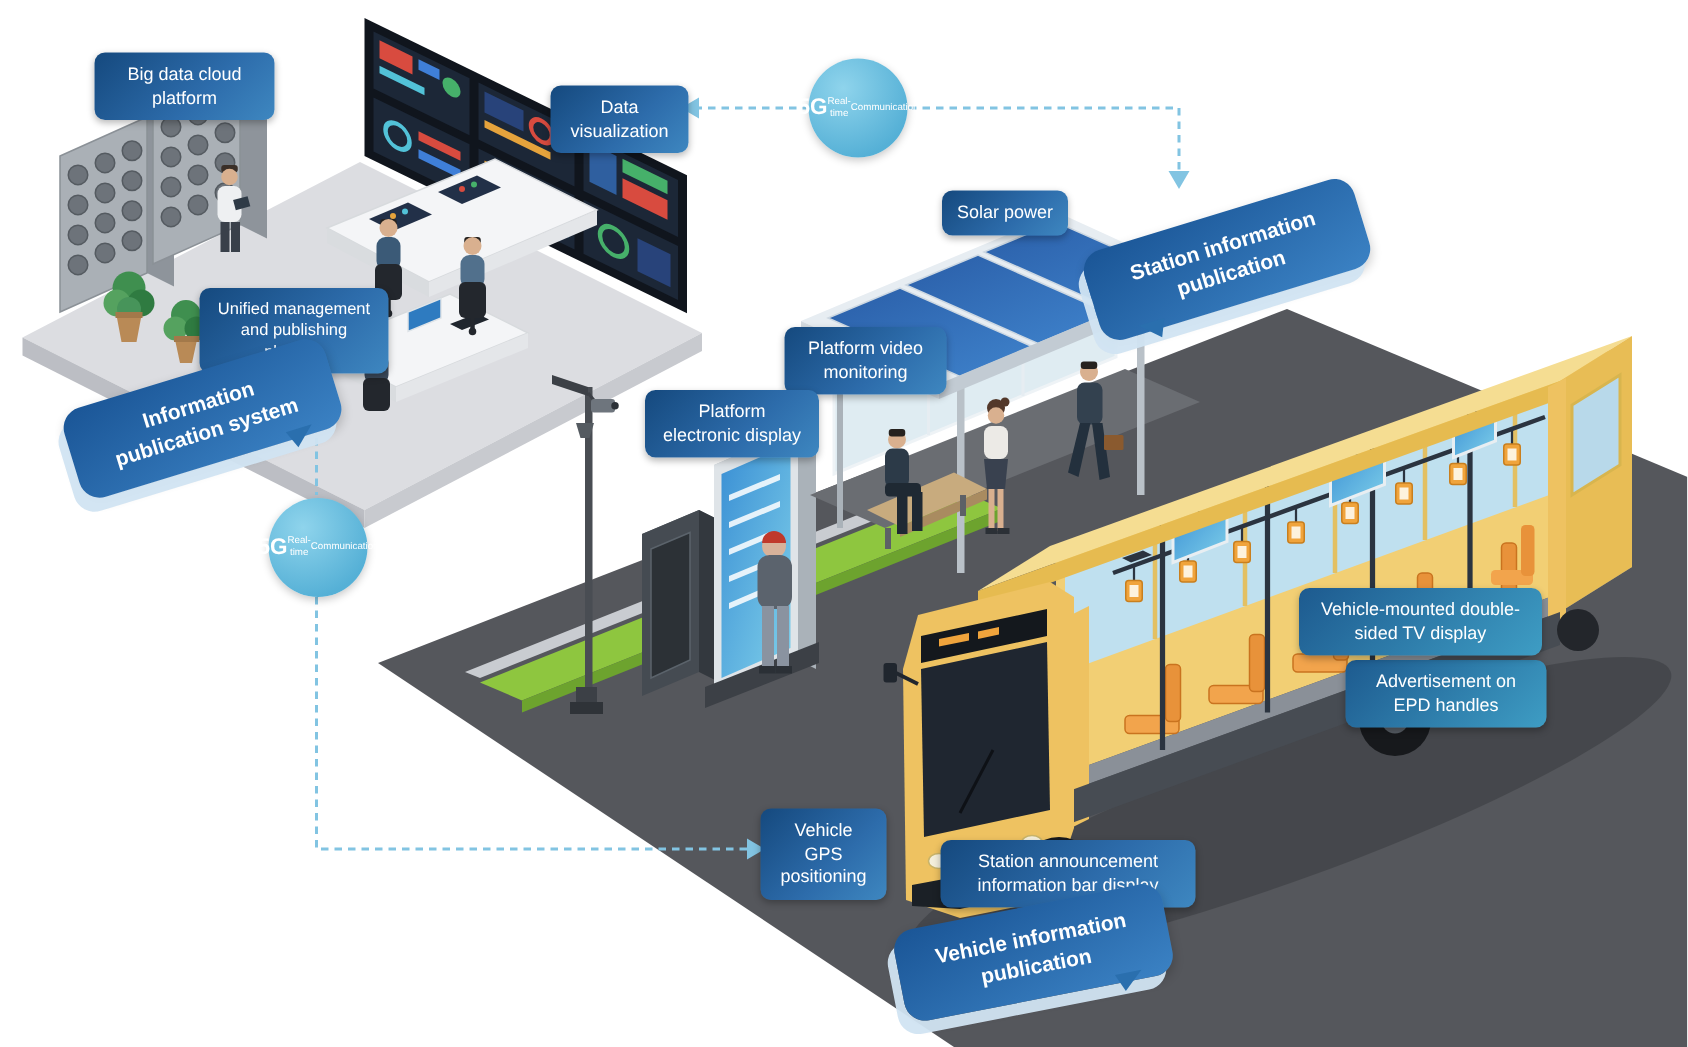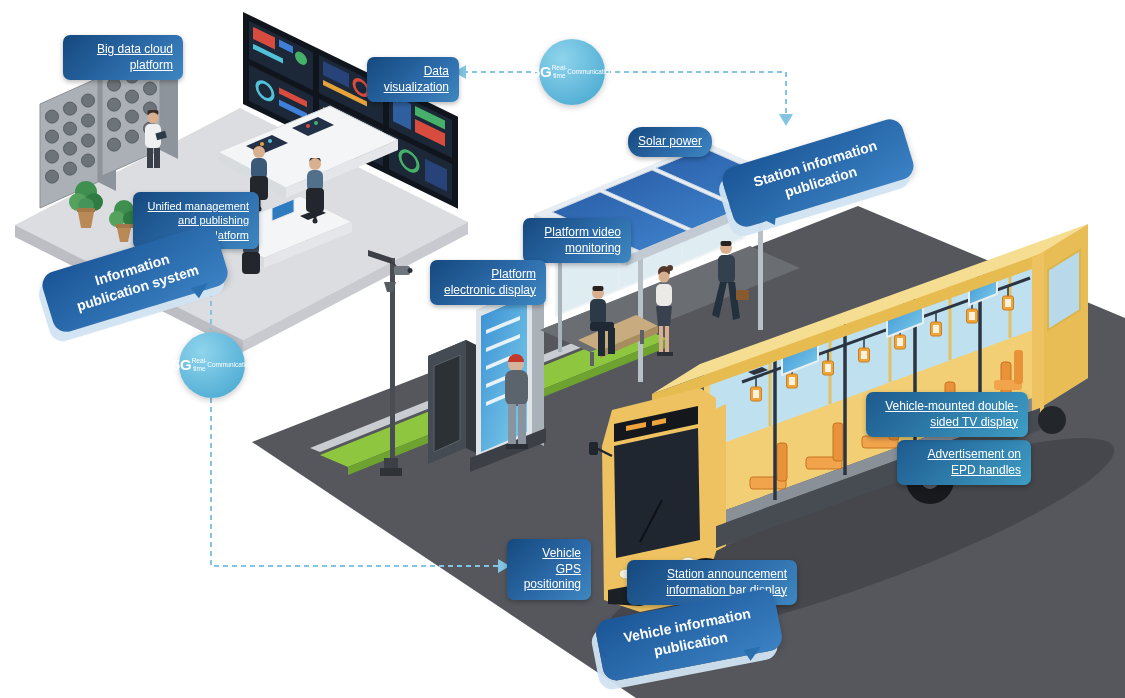--- a/index.html
+++ b/index.html
@@ -5,26 +5,25 @@
   html,body{margin:0;padding:0;}
   body{font-family:"Liberation Sans",sans-serif;background:#fff;}
   .stage{position:relative;width:1125px;height:698px;background:#ffffff;overflow:hidden;}
   .scene-svg{position:absolute;left:0;top:0;}
 
   
   .label{
     position:absolute;
     background:linear-gradient(135deg,#15497e 0%,#2d6cab 60%,#3e87c0 100%);
     color:#fff;font-size:12px;line-height:1.3;
-    padding:7px 10px;border-radius:7px;text-align:right;
+    padding:7px 10px;border-radius:7px;text-align:center;
     box-shadow:0 2px 5px rgba(0,0,0,.28);
-    text-decoration:underline;
   }
   .label--teal{background:linear-gradient(135deg,#1d5a8f 0%,#3e9dc4 100%);}
-  .label--nowrap{white-space:nowrap;border-radius:14px;}
+  .label--nowrap{white-space:nowrap;}
   .label--small{font-size:11px;}
 
   
   .bubble{
     position:absolute;
     background:linear-gradient(160deg,#1a5596 0%,#3b82c4 100%);
     color:#fff;font-size:14px;font-weight:bold;line-height:1.35;
     padding:12px 16px;border-radius:14px;text-align:center;
     box-shadow:-6px 8px 0 rgba(209,228,242,.95),0 3px 7px rgba(0,0,0,.2);
   }

